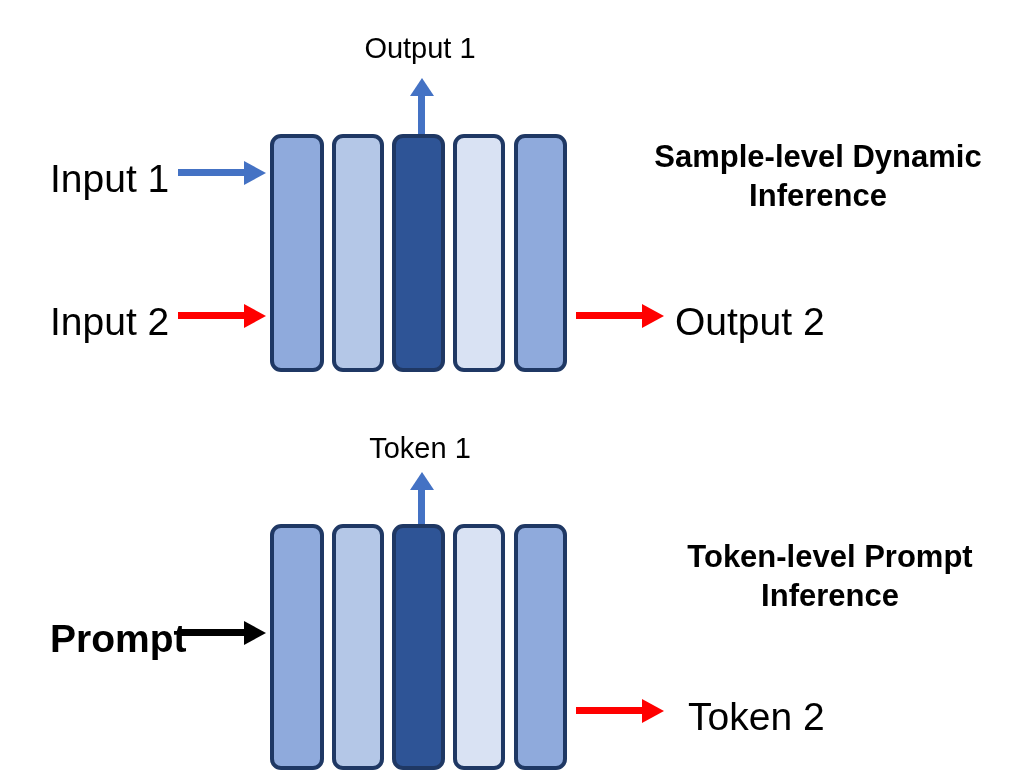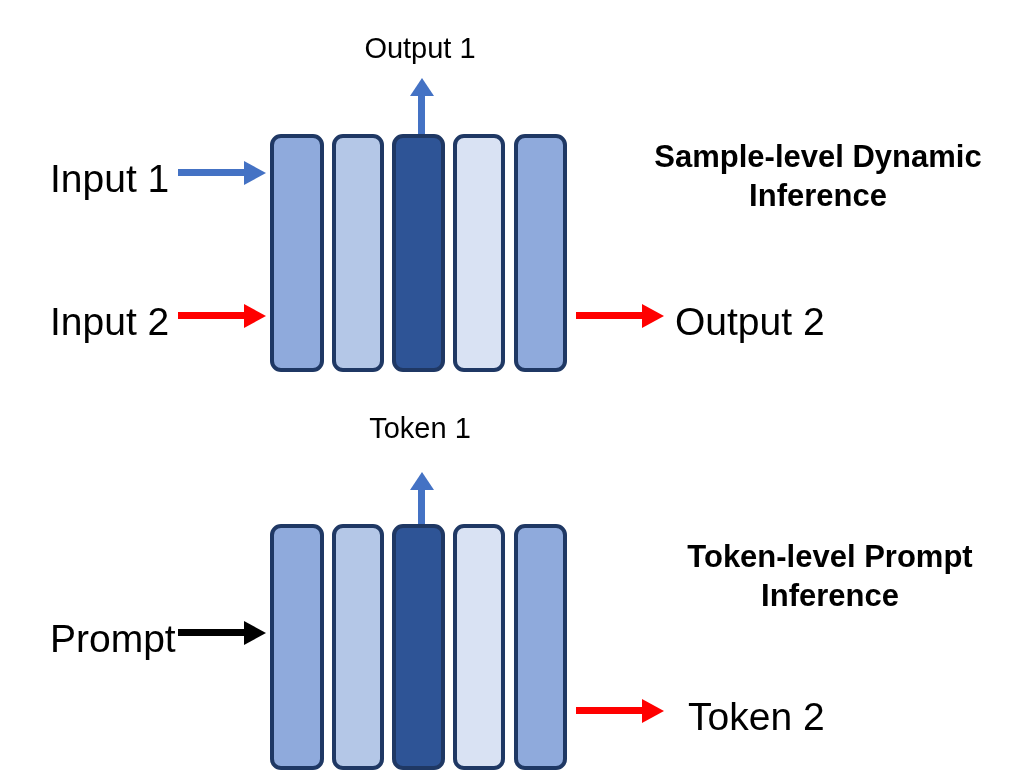--- a/index.html
+++ b/index.html
@@ -126,34 +126,34 @@
     <div class="shaft" style="width:70px; background:#FF0000;"></div>
     <div class="head" style="left:66px; border-left:22px solid #FF0000;"></div>
   </div>
   <div class="lbl" style="left:655px; top:300px;">Output 2</div>
 
   <div class="heading" style="left:588px; top:138px; width:420px;">
     <div>Sample-level Dynamic</div>
     <div>Inference</div>
   </div>
 
-  <div class="lbl-center" style="left:285px; top:412px; width:230px;">Token 1</div>
+  <div class="lbl-center" style="left:285px; top:432px; width:230px;">Token 1</div>
 
   <div class="varrow" style="left:390px; top:472px; height:54px;">
     <div class="head" style="border-bottom:18px solid #4472C4;"></div>
     <div class="shaft" style="top:16px; bottom:0; background:#4472C4;"></div>
   </div>
 
   <div class="bar" style="left:250px; top:524px; width:54px; height:246px; background:#8FAADC;"></div>
   <div class="bar" style="left:312px; top:524px; width:52px; height:246px; background:#B4C7E7;"></div>
   <div class="bar" style="left:372px; top:524px; width:53px; height:246px; background:#2E5496;"></div>
   <div class="bar" style="left:433px; top:524px; width:52px; height:246px; background:#D9E2F3;"></div>
   <div class="bar" style="left:494px; top:524px; width:53px; height:246px; background:#8FAADC;"></div>
 
-  <div class="lbl" style="left:30px; top:617px;">Prompt</div>
+  <div class="lbl" style="left:30px; top:617px;font-weight:bold;">Prompt</div>
   <div class="harrow" style="left:158px; top:621px; width:88px;">
     <div class="shaft" style="width:70px; background:#000000;"></div>
     <div class="head" style="left:66px; border-left:22px solid #000000;"></div>
   </div>
 
   <div class="harrow" style="left:556px; top:699px; width:88px;">
     <div class="shaft" style="width:70px; background:#FF0000;"></div>
     <div class="head" style="left:66px; border-left:22px solid #FF0000;"></div>
   </div>
   <div class="lbl" style="left:668px; top:695px;">Token 2</div>

